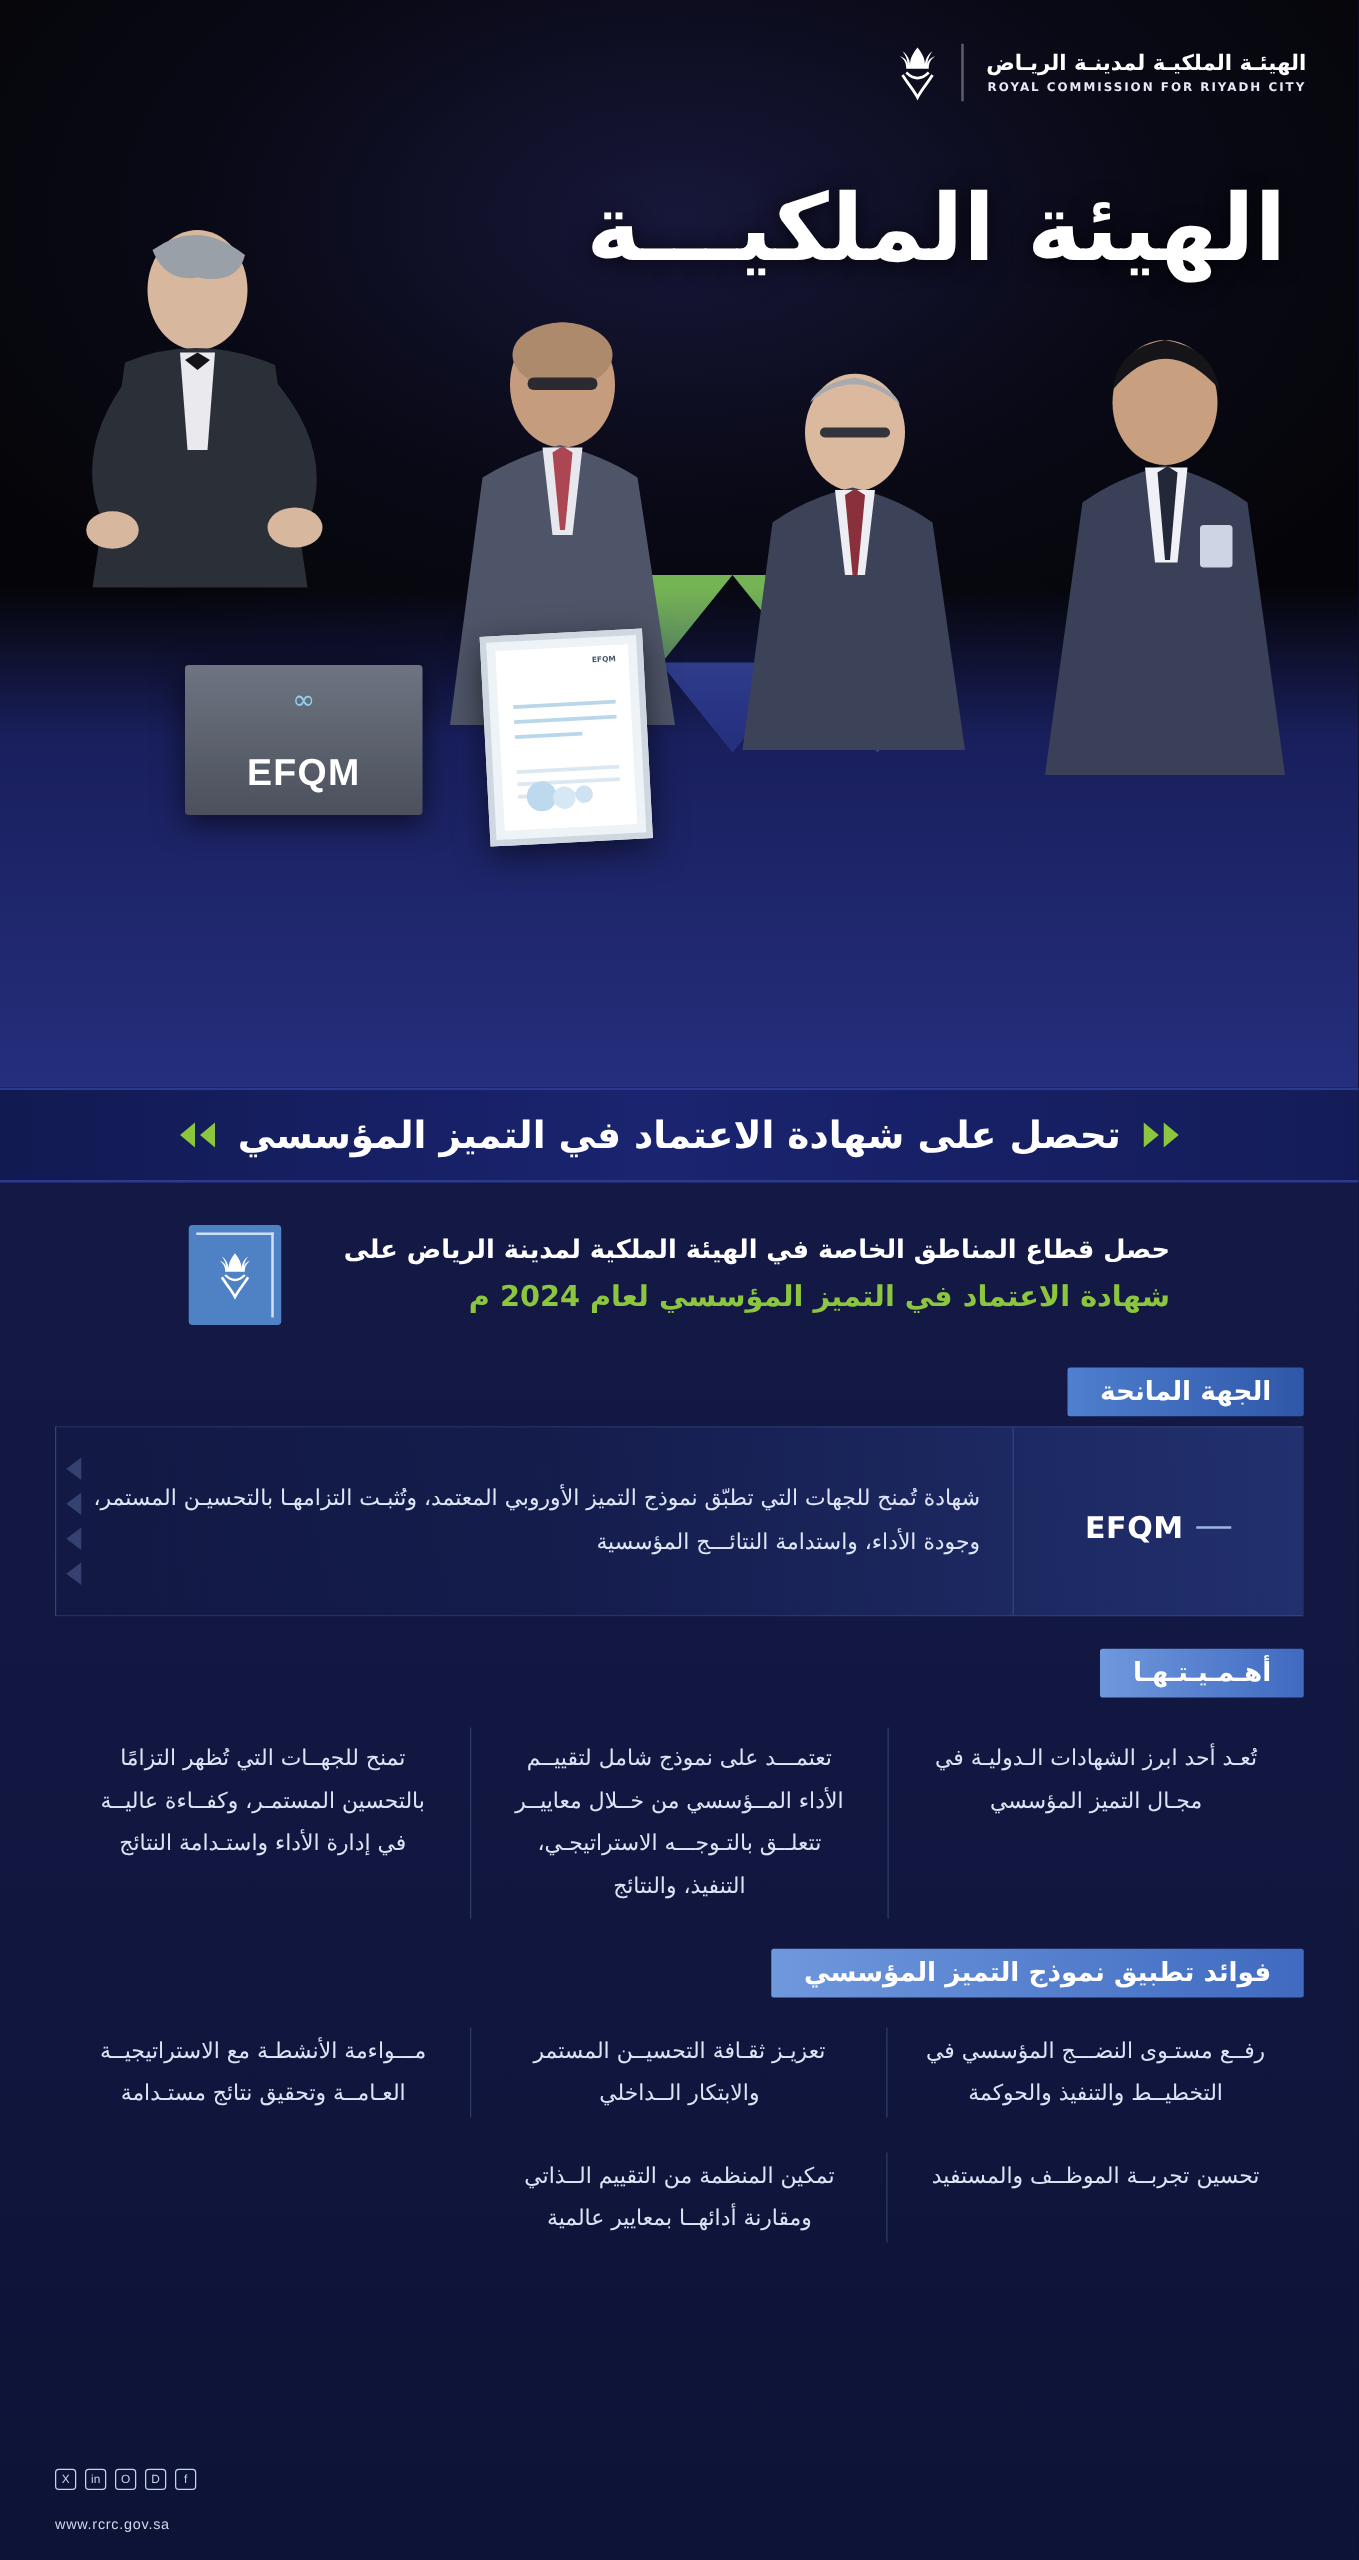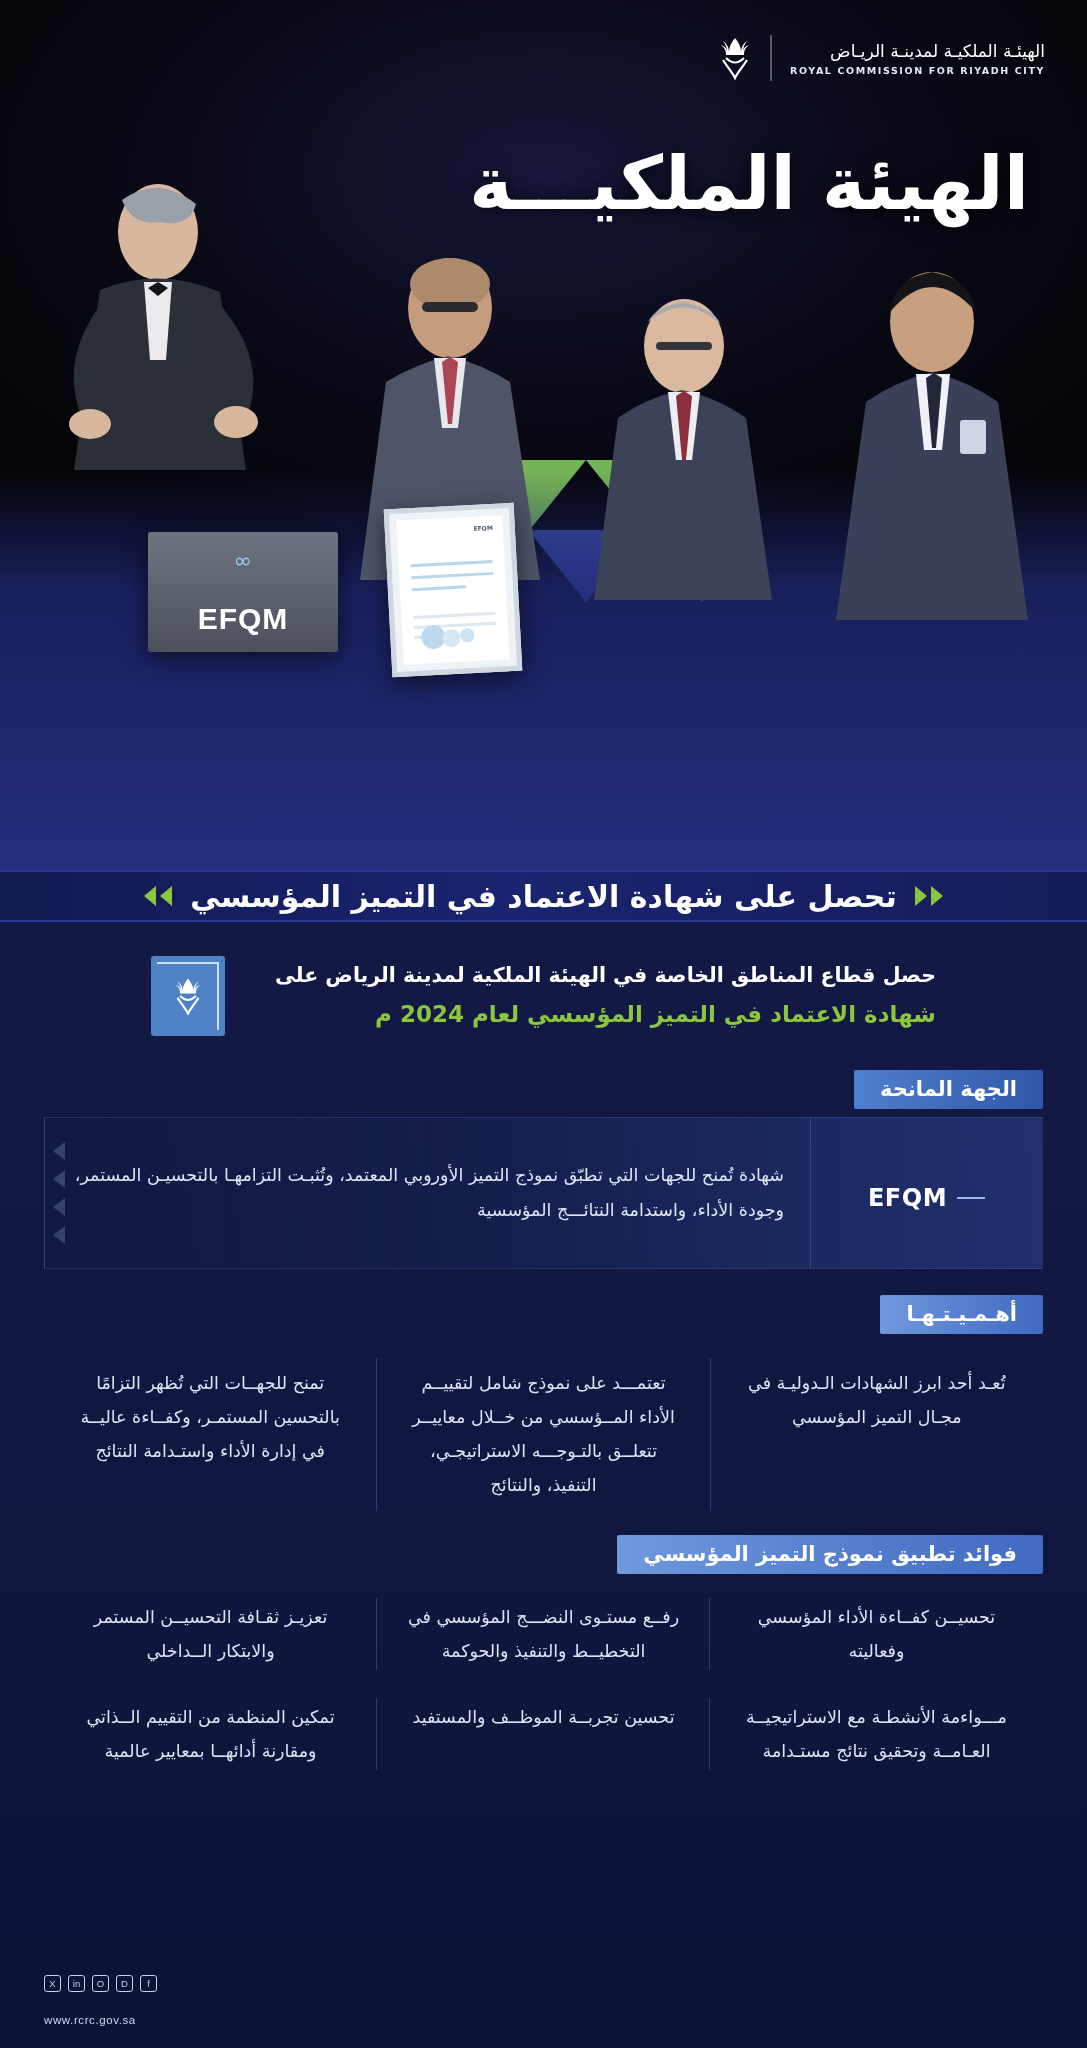--- a/index.html
+++ b/index.html
@@ -70,21 +70,21 @@
     position: absolute;
     top: 34px;
     right: 42px;
     display: flex;
     align-items: center;
     gap: 14px;
     z-index: 8;
     direction: rtl;
   }
   .rcrc-logo .txt { text-align: right; color: #fff; }
-  .rcrc-logo .ar { font-size: 17px; font-weight: 400; letter-spacing: 1.5px; }
+  .rcrc-logo .ar { font-size: 17px; font-weight: 700; letter-spacing: 1.5px; }
   .rcrc-logo .en { font-size: 9.5px; font-weight: 700; letter-spacing: 1.6px; margin-top: 4px; color:#e6e8f5; }
   .rcrc-logo .emblem {
     width: 2px; height: 46px; background: #ffffff55; margin: 0 4px;
   }
   .palm-emblem { width: 34px; height: 48px; }
 
   
   .figure { position: absolute; bottom: 0; filter: saturate(.95); }
   .podium {
     position: absolute;
@@ -115,21 +115,21 @@
     box-shadow: 0 8px 26px rgba(0,0,0,.55);
     z-index: 7;
   }
   .cert .cert-inner { position: absolute; inset: 7px; background: #fff; }
   .cert .cl { position: absolute; left: 12px; right: 12px; height: 3px; background: #b9d6ea; }
   .cert .ct { position: absolute; right: 10px; top: 8px; font-size: 6px; color:#4a5b6b; font-weight:700;}
 
   
   .banner {
     position: relative;
-    height: 52px;
+    height: 76px;
     background: linear-gradient(90deg, #121a52 0%, #1a2470 48%, #141c58 100%);
     display: flex;
     align-items: center;
     justify-content: center;
     gap: 18px;
     border-top: 2px solid #2b3a8e;
     border-bottom: 2px solid #2b3a8e;
   }
   .banner-text {
     color: #fff; font-size: 30px; font-weight: 700; direction: rtl;
@@ -441,21 +441,20 @@
       <div class="col">تعتمـــد على نموذج شامل لتقييــم الأداء المــؤسسي من خــلال معاييــر تتعلــق بالتـوجـــه الاستراتيجـي، التنفيذ، والنتائج</div>
       <div class="col">تمنح للجهــات التي تُظهر التزامًا بالتحسين المستمـر، وكفــاءة عاليــة في إدارة الأداء واستـدامة النتائج</div>
     </div>
   </div>
 
   <div class="section" style="margin-top:22px;">
     <div class="pill-row">
       <div class="pill pill-accent">فوائد تطبيق نموذج التميز المؤسسي</div>
     </div>
     <div class="benefits-grid">
-      <div class="bcell">تحسيــن كفــاءة الأداء المؤسسي وفعاليته</div>
       <div class="bcell">رفــع مستـوى النضـــج المؤسسي في التخطيــط والتنفيذ والحوكمة</div>
       <div class="bcell">تعزيـز ثقـافة التحسيــن المستمر والابتكار الــداخلي</div>
       <div class="bcell">مـــواءمة الأنشطـة مع الاستراتيجيــة العـامــة وتحقيق نتائج مستـدامة</div>
       <div class="bcell">تحسين تجربــة الموظــف والمستفيد</div>
       <div class="bcell">تمكين المنظمة من التقييم الــذاتي ومقارنة أدائهــا بمعايير عالمية</div>
     </div>
   </div>
 
   <div class="footer">
     <div class="footer-inner">

